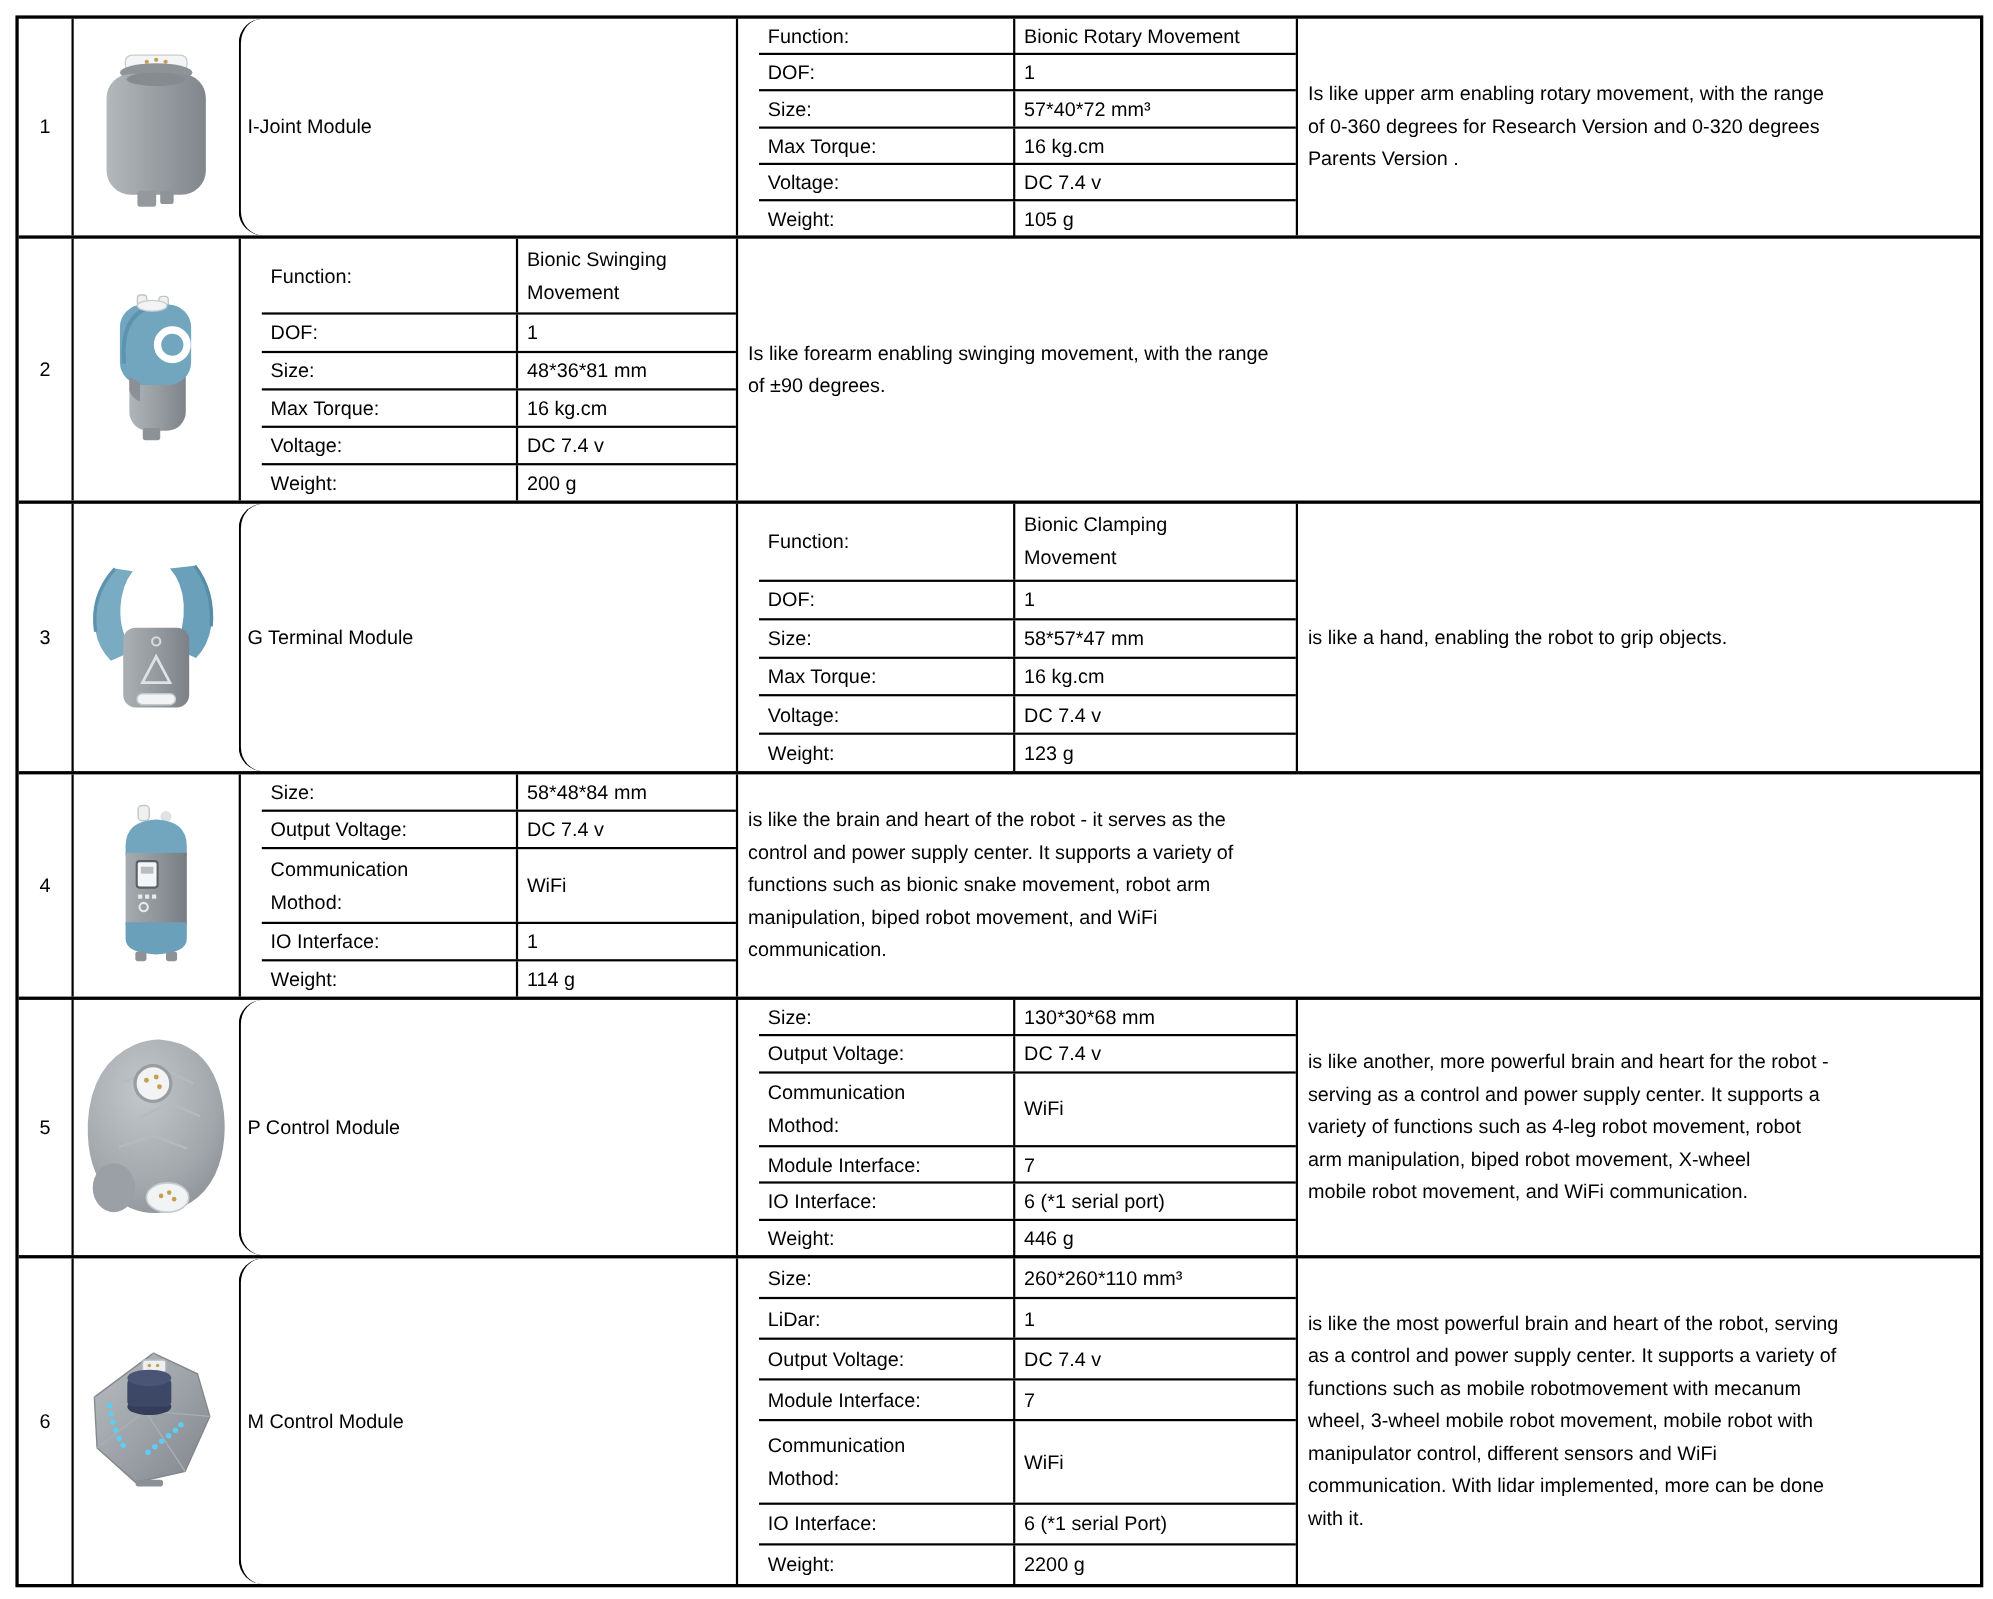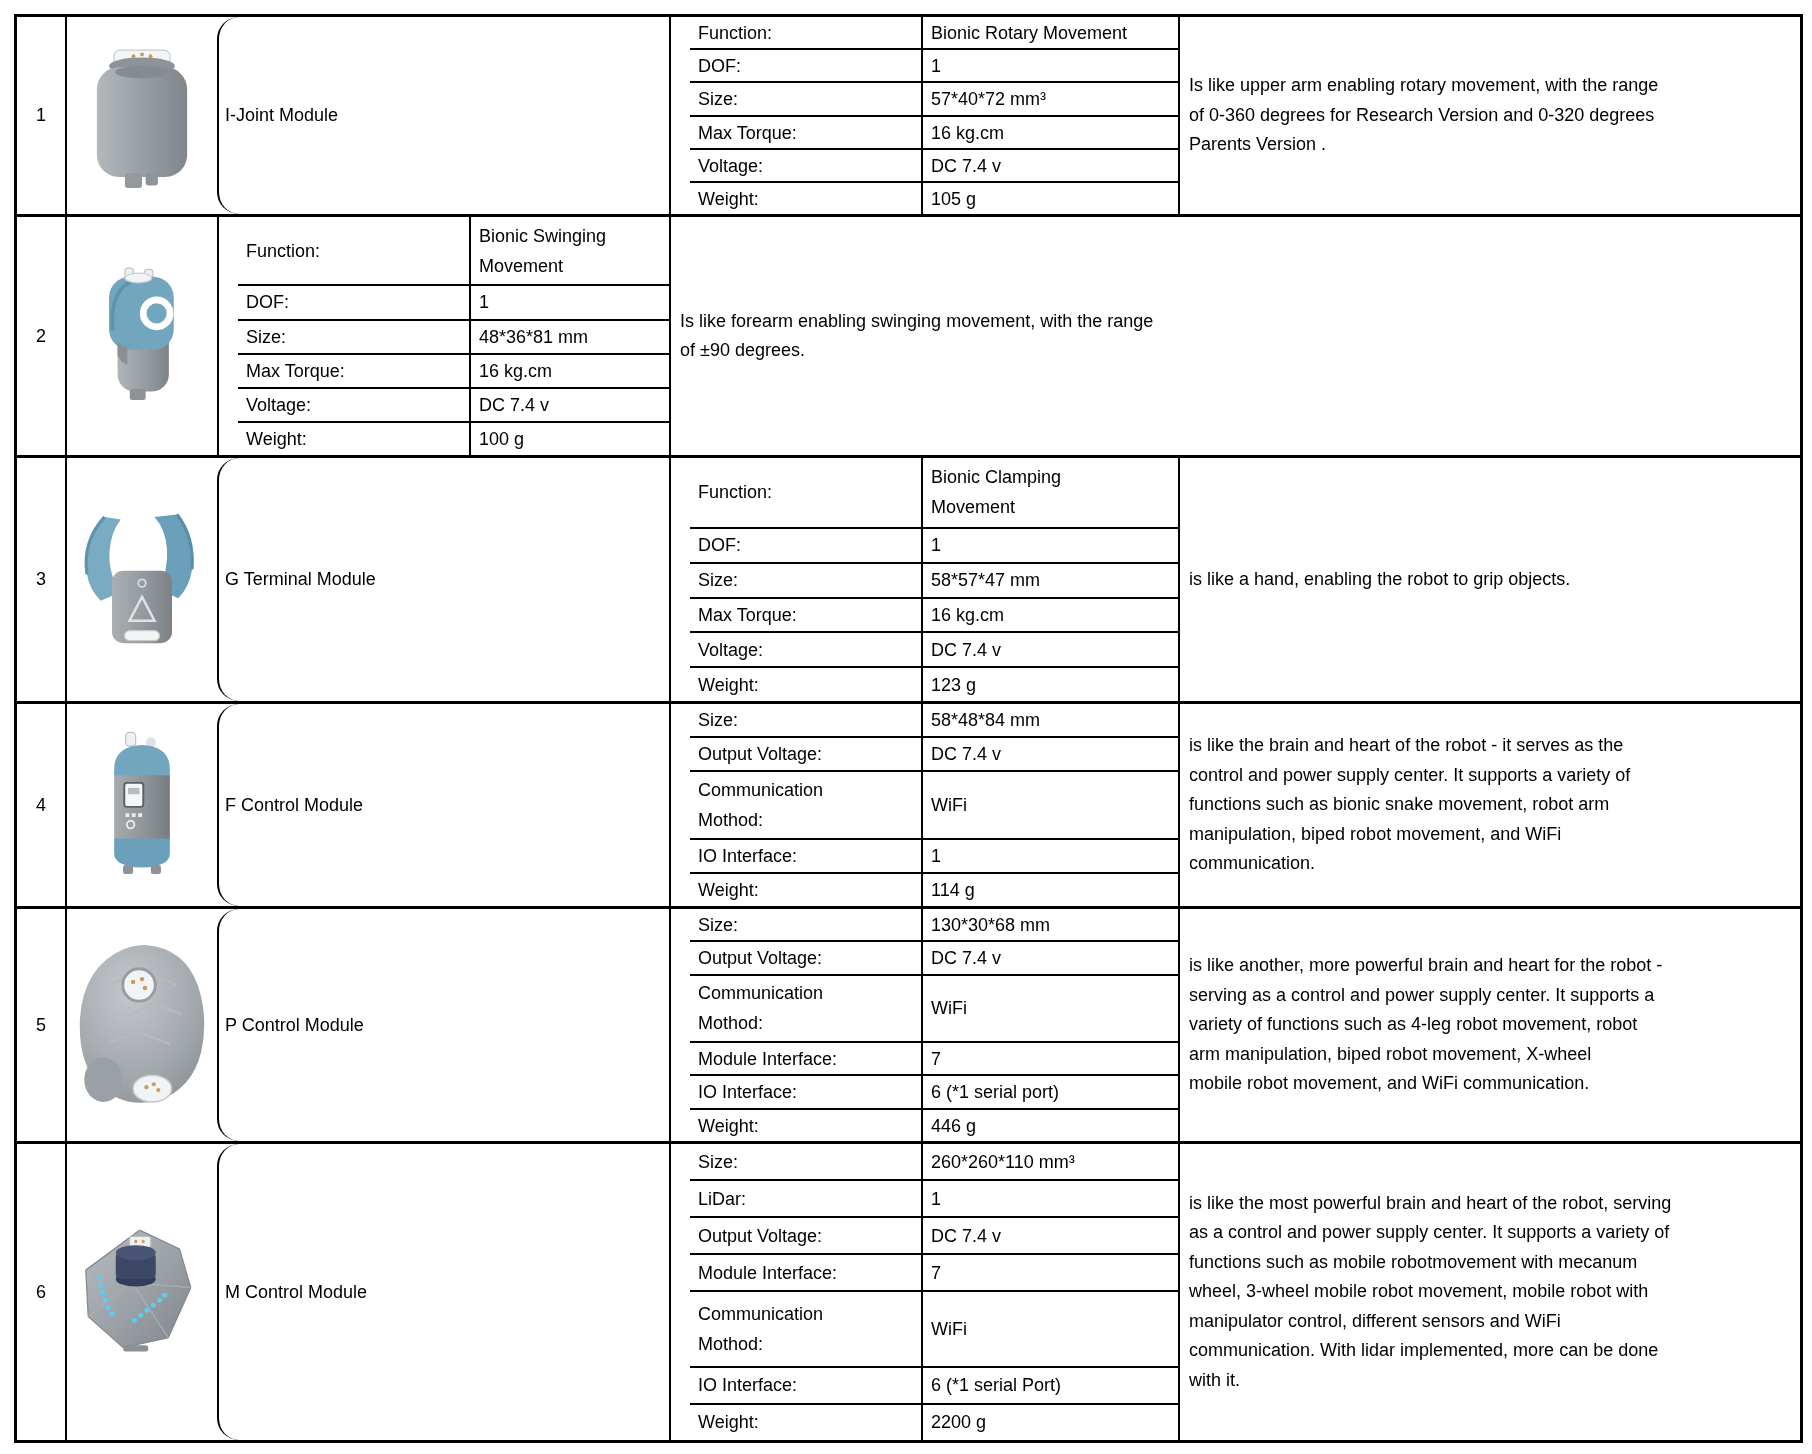--- a/index.html
+++ b/index.html
@@ -137,21 +137,21 @@
       <div class="spec">
           <div class="k">Max Torque:</div>
           <div class="v">16 kg.cm</div>
         </div>
       <div class="spec">
           <div class="k">Voltage:</div>
           <div class="v">DC 7.4 v</div>
         </div>
       <div class="spec">
           <div class="k">Weight:</div>
-          <div class="v">100 g</div>
+          <div class="v">200 g</div>
         </div>
     </div>
     <div class="cell desc bl">Is like forearm enabling swinging movement, with the range
 of ±90 degrees.</div>
   </div>
 
   <div class="mrow" style="height:243px">
     <div class="cell num">3</div>
     <div class="cell imgc bl">
       <svg width="152" height="148" viewBox="0 0 120 113">
@@ -222,21 +222,20 @@
         <rect x="26" y="41" width="15" height="19" rx="2" fill="#f4f5f6" stroke="#596066" stroke-width="1.5"></rect>
         <rect x="29" y="45" width="9" height="5" fill="#b7bcc0"></rect>
         <rect x="27" y="65" width="3" height="3" fill="#e8eaec"></rect>
           <rect x="32" y="65" width="3" height="3" fill="#e8eaec"></rect>
           <rect x="37" y="65" width="3" height="3" fill="#e8eaec"></rect>
         <circle cx="31" cy="74" r="3" fill="none" stroke="#e8eaec" stroke-width="1.5"></circle>
         <rect x="25" y="106" width="8" height="7" rx="2" fill="#8d9297"></rect>
         <rect x="47" y="106" width="8" height="7" rx="2" fill="#8d9297"></rect>
       </svg>
     </div>
-    <div class="cell name bl">F Control Module</div>
     <div class="cell specs bl">
       <div class="spec">
           <div class="k">Size:</div>
           <div class="v">58*48*84 mm</div>
         </div>
       <div class="spec">
           <div class="k">Output Voltage:</div>
           <div class="v">DC 7.4 v</div>
         </div>
       <div class="spec tall">

